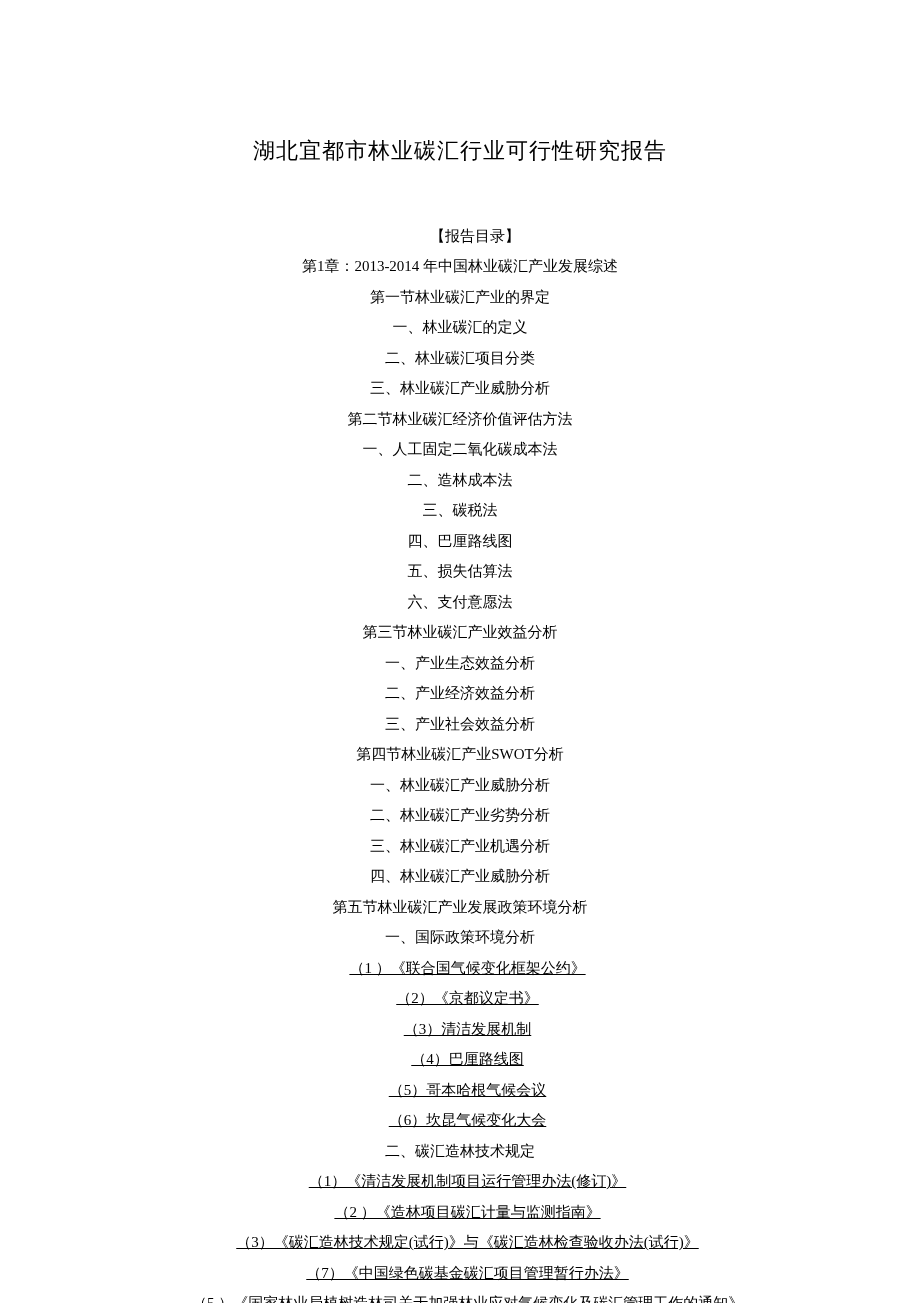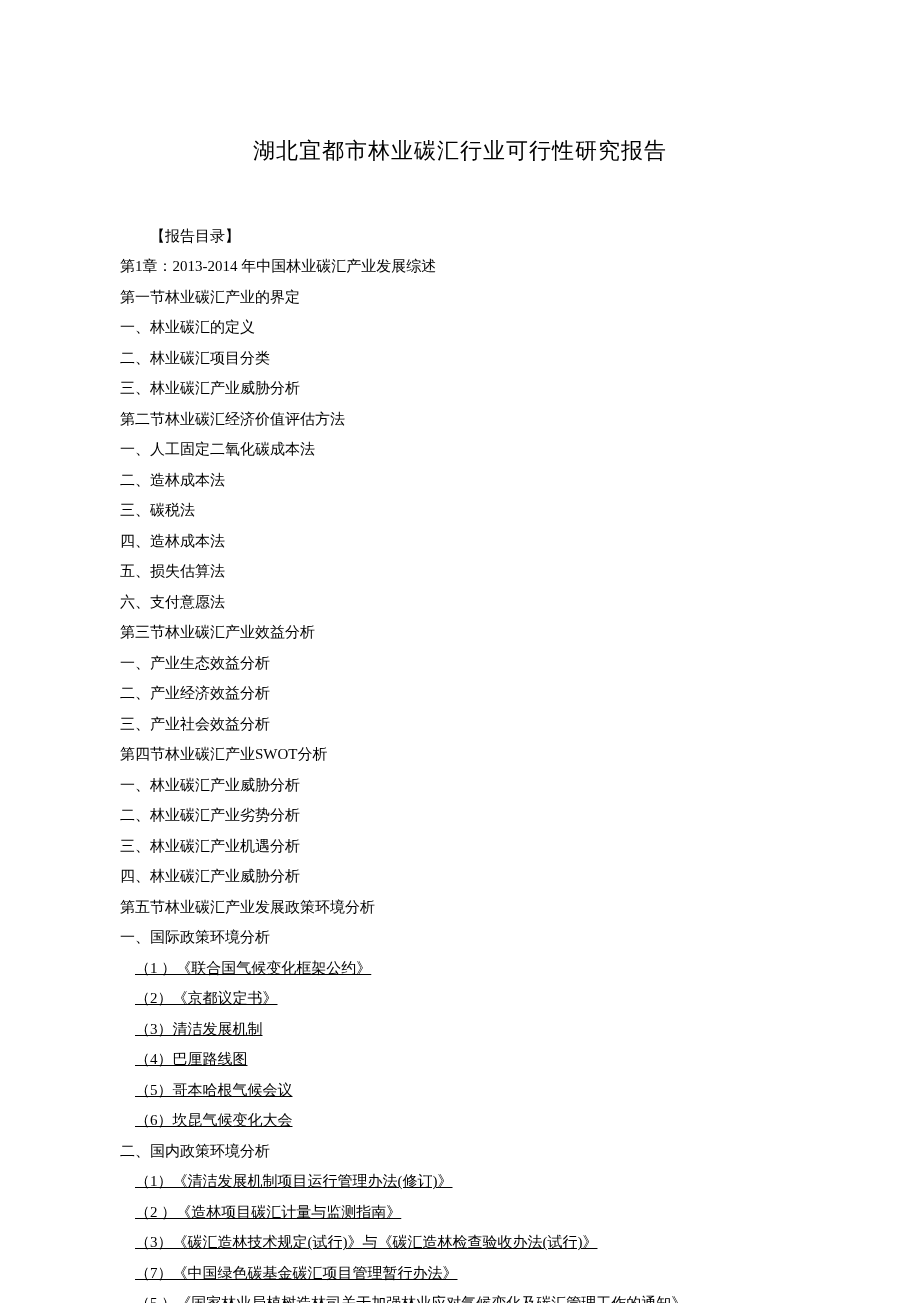--- a/index.html
+++ b/index.html
@@ -1,18 +1,19 @@
 <!DOCTYPE html>
 <html><head>
   <meta charset="utf-8">
   <style>
     * {
       margin: 0;
       padding: 0;
       box-sizing: border-box;
+      text-align: center;
     }
     body {
       background: #ffffff;
       font-family: "SimSun", "宋体", serif;
       font-size: 15px;
       color: #000000;
       width: 920px;
       padding: 130px 120px 40px 120px;
       line-height: 1.9;
     }
@@ -43,21 +44,21 @@
 
 <div class="line">第1章：2013-2014 年中国林业碳汇产业发展综述</div>
 <div class="line">第一节林业碳汇产业的界定</div>
 <div class="line">一、林业碳汇的定义</div>
 <div class="line">二、林业碳汇项目分类</div>
 <div class="line">三、林业碳汇产业威胁分析</div>
 <div class="line">第二节林业碳汇经济价值评估方法</div>
 <div class="line">一、人工固定二氧化碳成本法</div>
 <div class="line">二、造林成本法</div>
 <div class="line">三、碳税法</div>
-<div class="line">四、造林成本法</div>
+<div class="line">四、巴厘路线图</div>
 <div class="line">五、损失估算法</div>
 <div class="line">六、支付意愿法</div>
 <div class="line">第三节林业碳汇产业效益分析</div>
 <div class="line">一、产业生态效益分析</div>
 <div class="line">二、产业经济效益分析</div>
 <div class="line">三、产业社会效益分析</div>
 <div class="line">第四节林业碳汇产业SWOT分析</div>
 <div class="line">一、林业碳汇产业威胁分析</div>
 <div class="line">二、林业碳汇产业劣势分析</div>
 <div class="line">三、林业碳汇产业机遇分析</div>
@@ -65,19 +66,19 @@
 <div class="line">第五节林业碳汇产业发展政策环境分析</div>
 <div class="line">一、国际政策环境分析</div>
 
 <div class="line indent">（1 ）《联合国气候变化框架公约》</div>
 <div class="line indent">（2）《京都议定书》</div>
 <div class="line indent">（3）清洁发展机制</div>
 <div class="line indent">（4）巴厘路线图</div>
 <div class="line indent">（5）哥本哈根气候会议</div>
 <div class="line indent">（6）坎昆气候变化大会</div>
 
-<div class="line">二、国内政策环境分析</div>
+<div class="line">二、碳汇造林技术规定</div>
 
 <div class="line indent">（1）《清洁发展机制项目运行管理办法(修订)》</div>
 <div class="line indent">（2 ）《造林项目碳汇计量与监测指南》</div>
 <div class="line indent">（3）《碳汇造林技术规定(试行)》与《碳汇造林检查验收办法(试行)》</div>
 <div class="line indent">（7）《中国绿色碳基金碳汇项目管理暂行办法》</div>
 <div class="line indent">（5 ）《国家林业局植树造林司关于加强林业应对气候变化及碳汇管理工作的通知》</div>
 
 </body></html>

